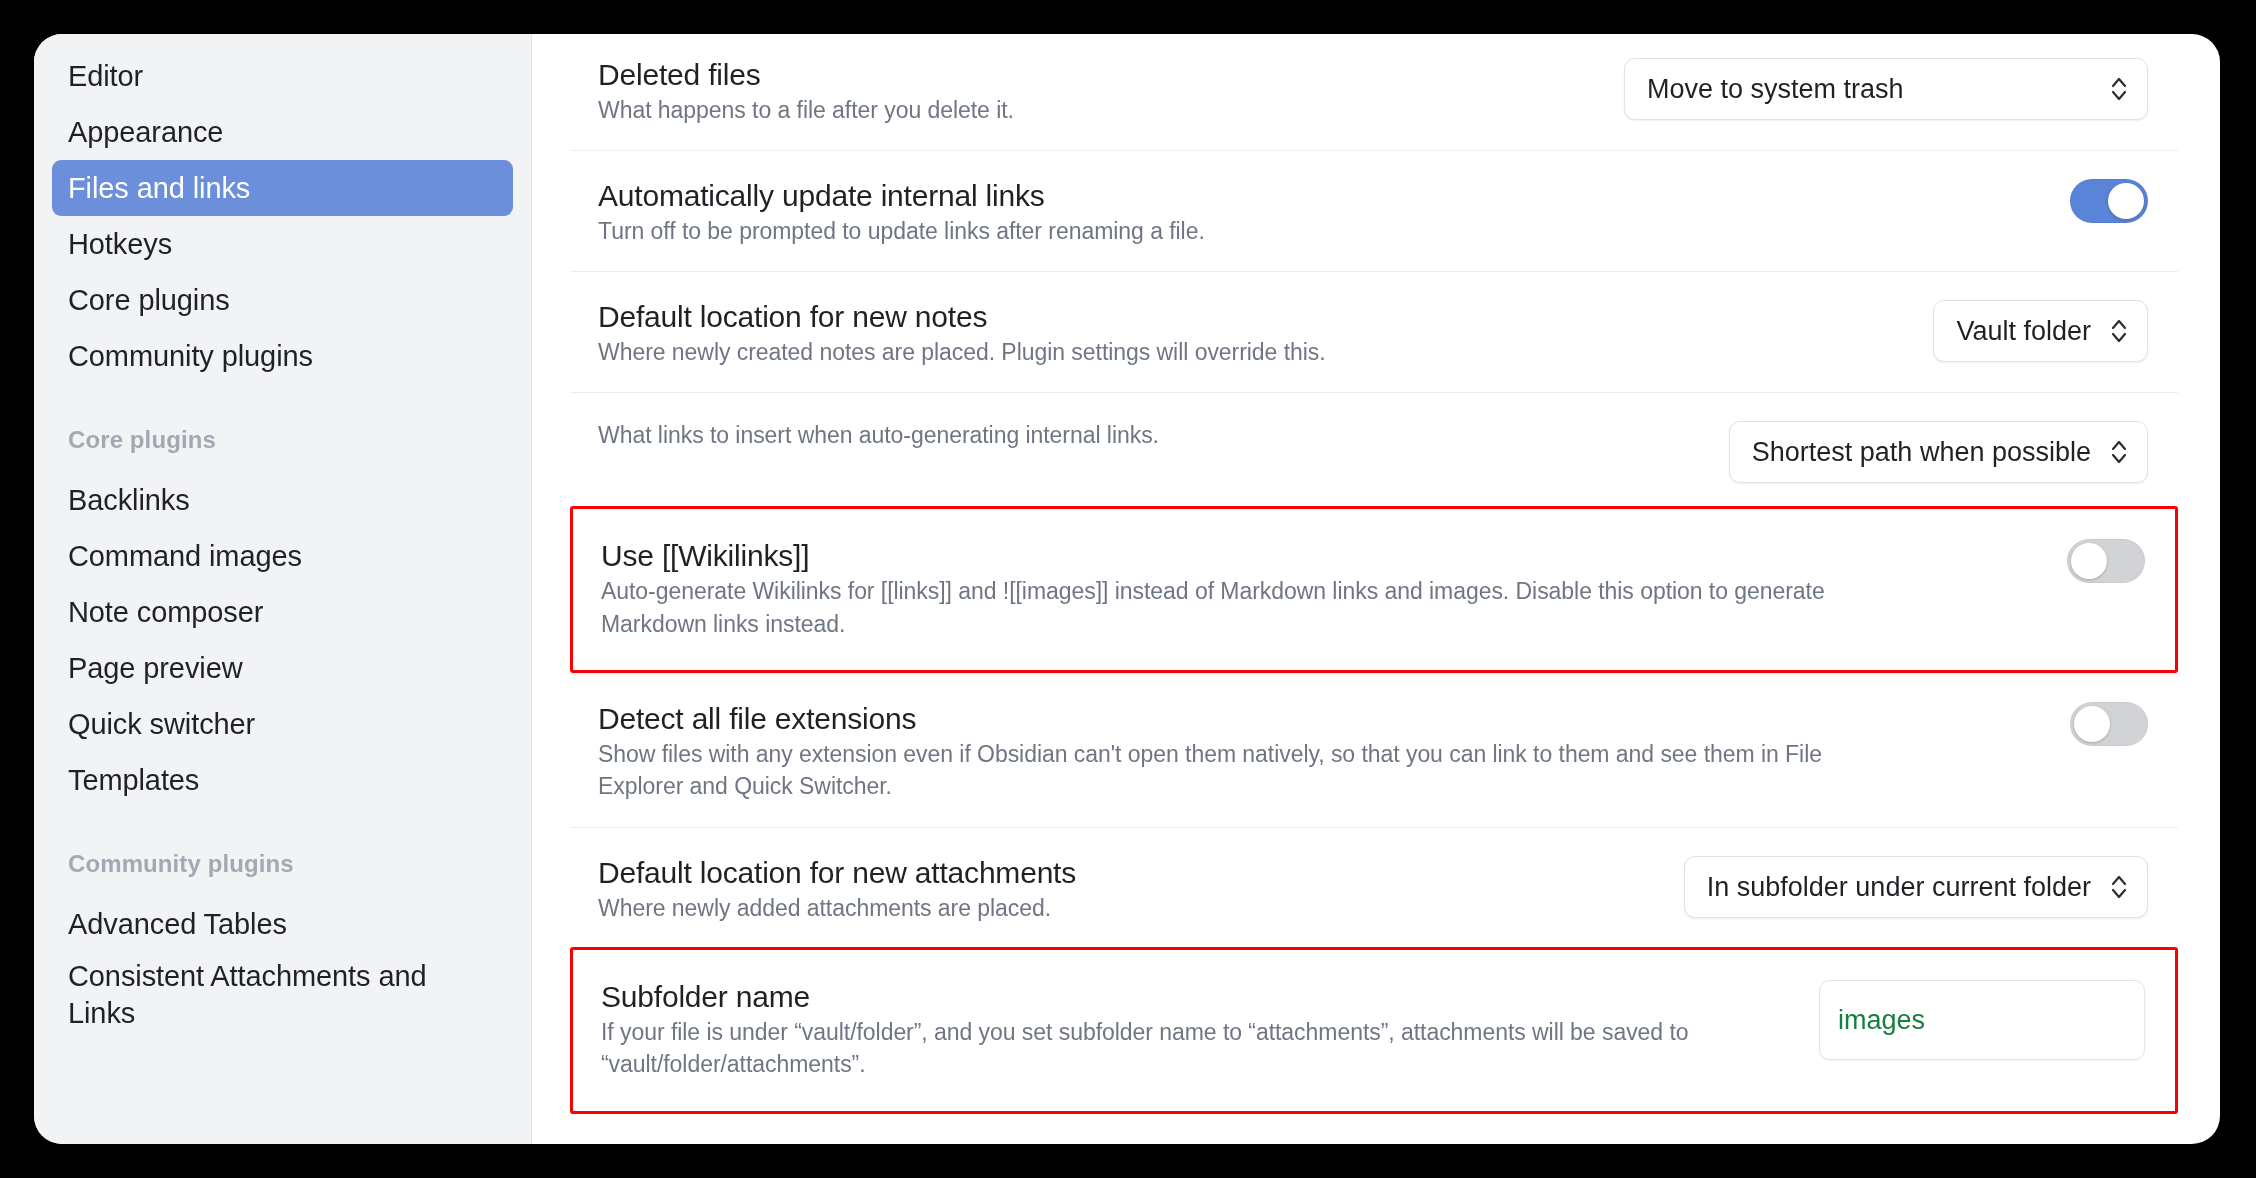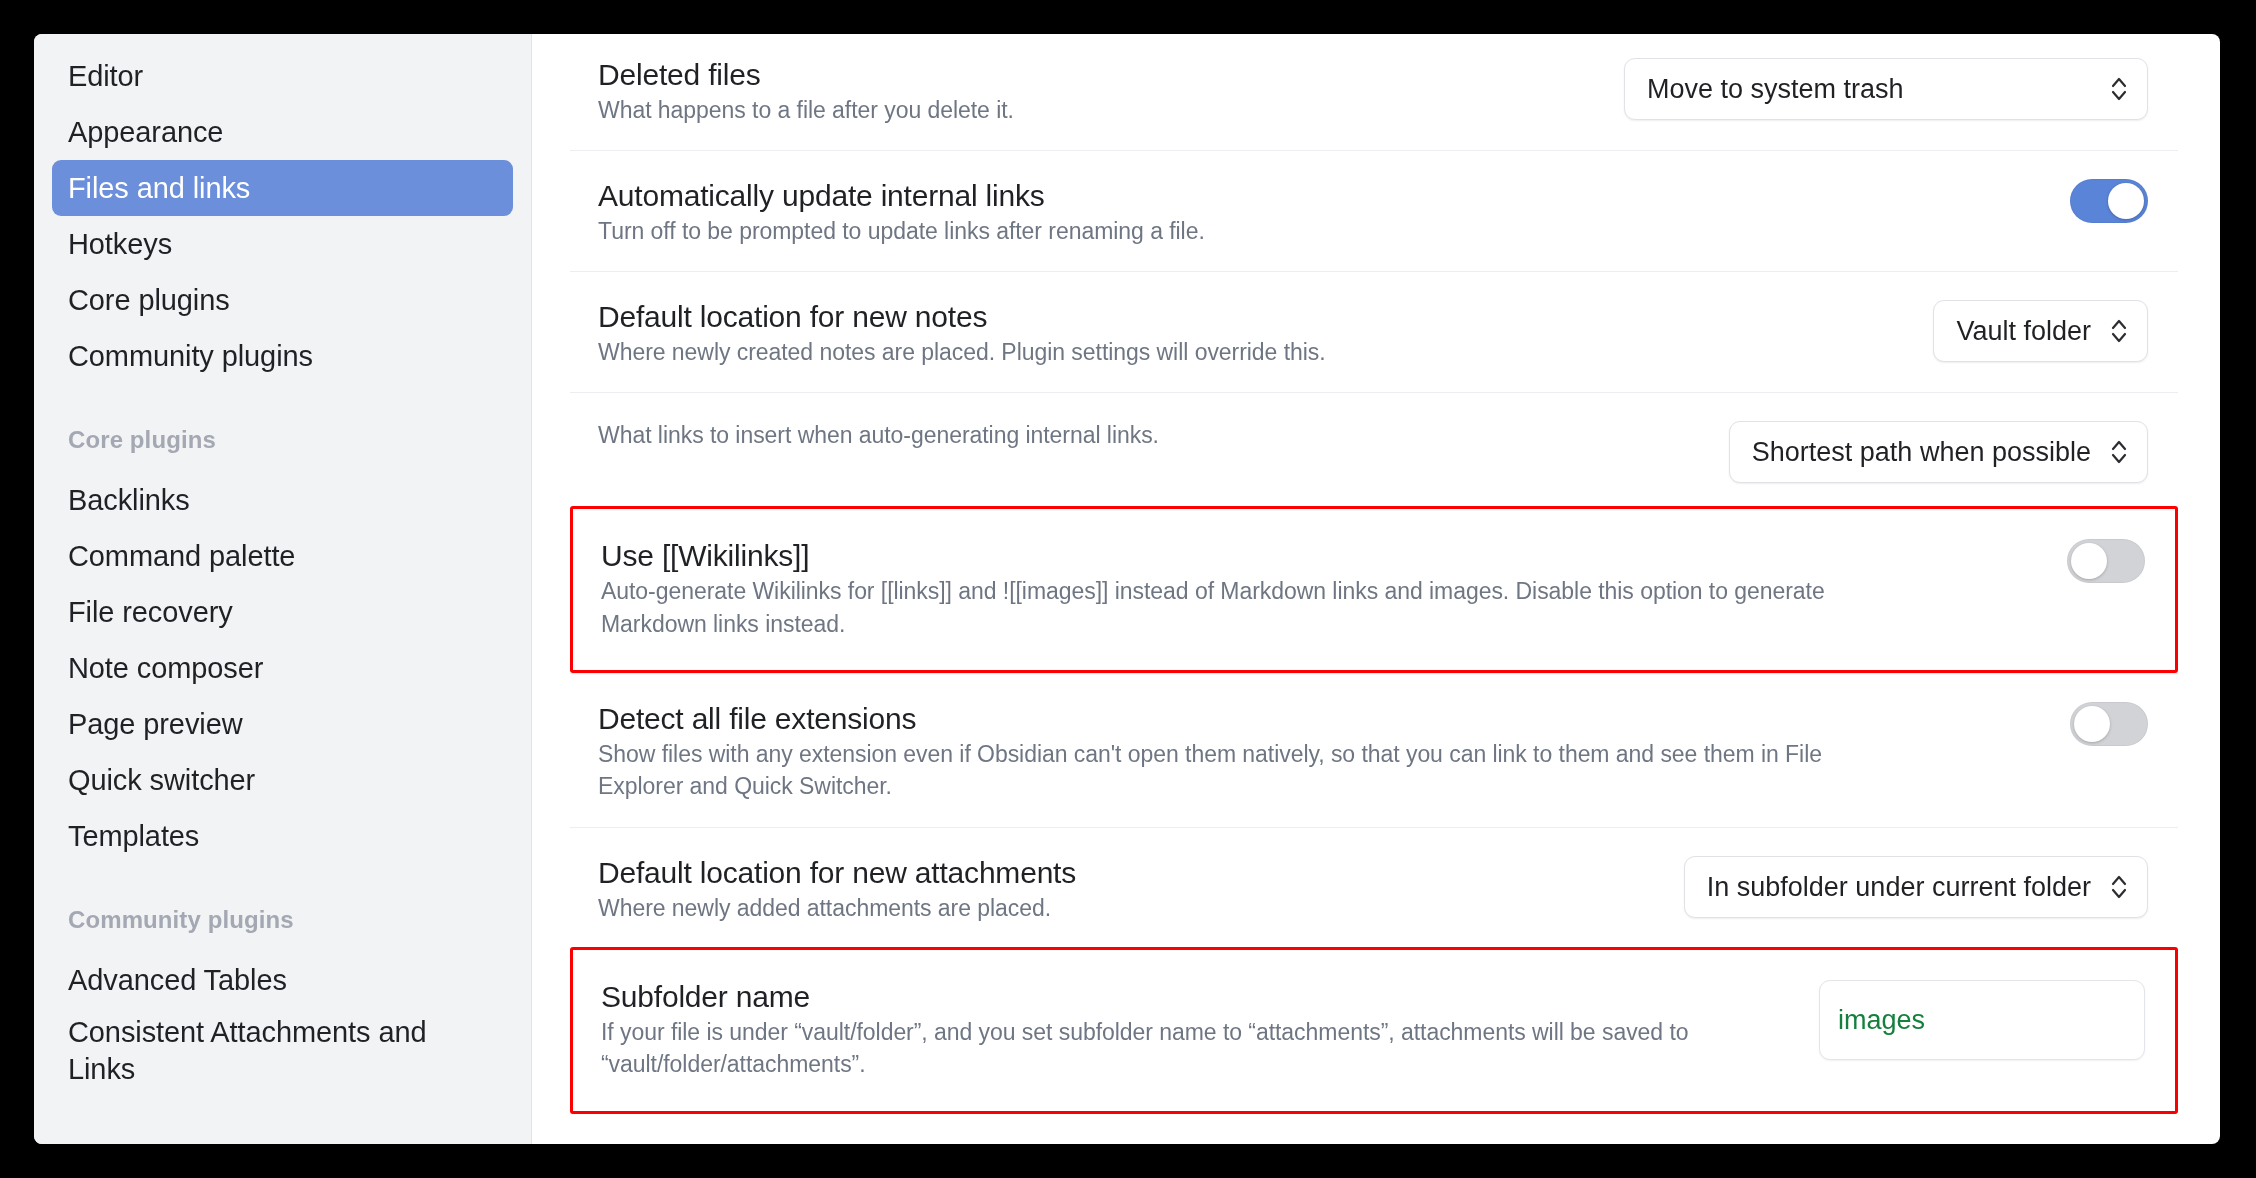--- a/index.html
+++ b/index.html
@@ -8,21 +8,21 @@
     background: #000000;
     font-family: "Liberation Sans", sans-serif;
     overflow: hidden;
   }
 
   .window {
     position: absolute;
     left: 34px; top: 34px;
     width: 2186px; height: 1110px;
     background: #ffffff;
-    border-radius: 8px;
+    border-radius: 28px;
     overflow: hidden;
     display: flex;
   }
 
   
   .sidebar {
     width: 498px;
     flex: 0 0 498px;
     background: #f2f3f5;
     border-right: 1px solid #e3e4e8;
@@ -184,22 +184,21 @@
         <div class="nav-item">Editor</div>
         <div class="nav-item">Appearance</div>
         <div class="nav-item active">Files and links</div>
         <div class="nav-item">Hotkeys</div>
         <div class="nav-item">Core plugins</div>
         <div class="nav-item">Community plugins</div>
       </div>
     <div class="nav-group-title">Core plugins</div>
     <div id="core-list">
         <div class="nav-item">Backlinks</div>
-        <div class="nav-item">Command palette</div>
-        <div class="nav-item">File recovery</div>
+        <div class="nav-item">Command images</div>
         <div class="nav-item">Note composer</div>
         <div class="nav-item">Page preview</div>
         <div class="nav-item">Quick switcher</div>
         <div class="nav-item">Templates</div>
       </div>
     <div class="nav-group-title">Community plugins</div>
     <div id="community-list">
         <div class="nav-item">Advanced Tables</div>
         <div class="nav-item wrap">Consistent Attachments and Links</div>
       </div>

